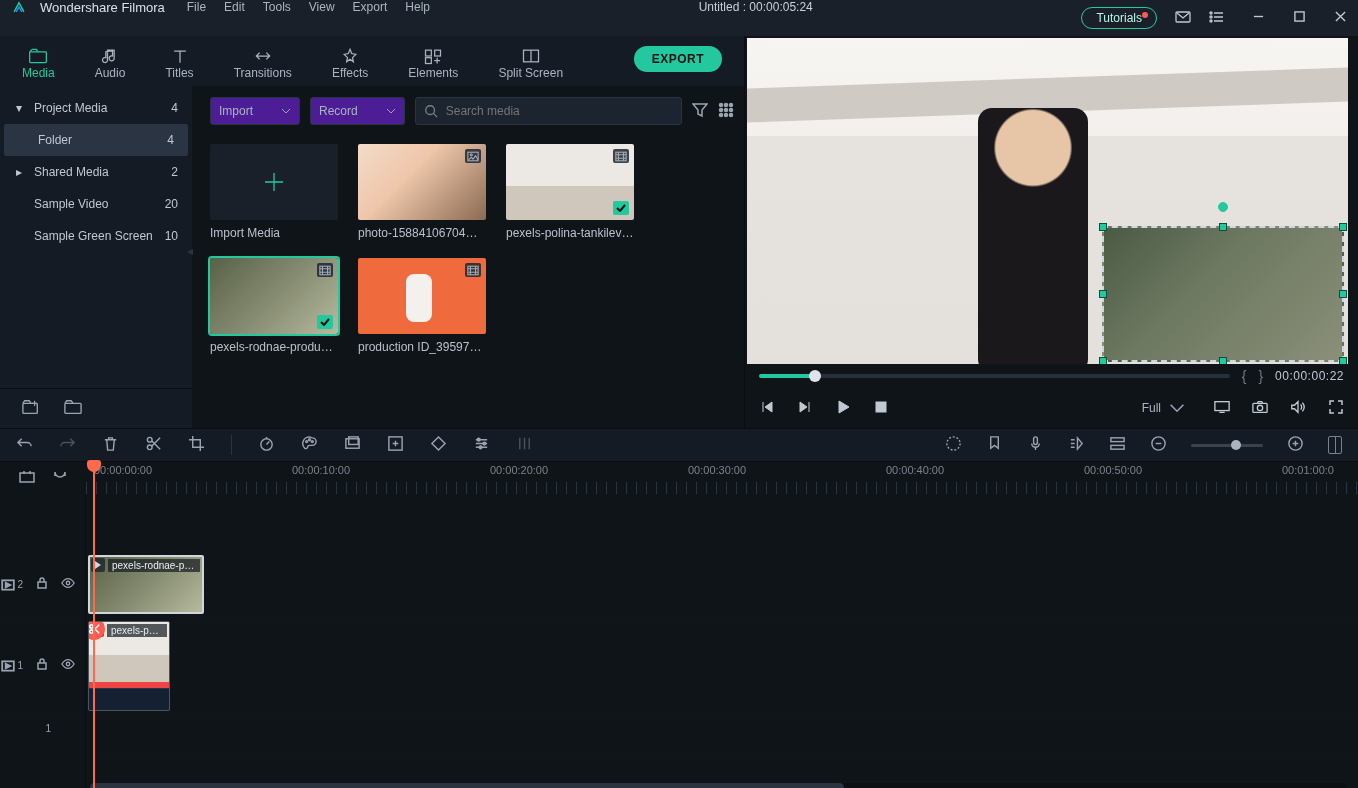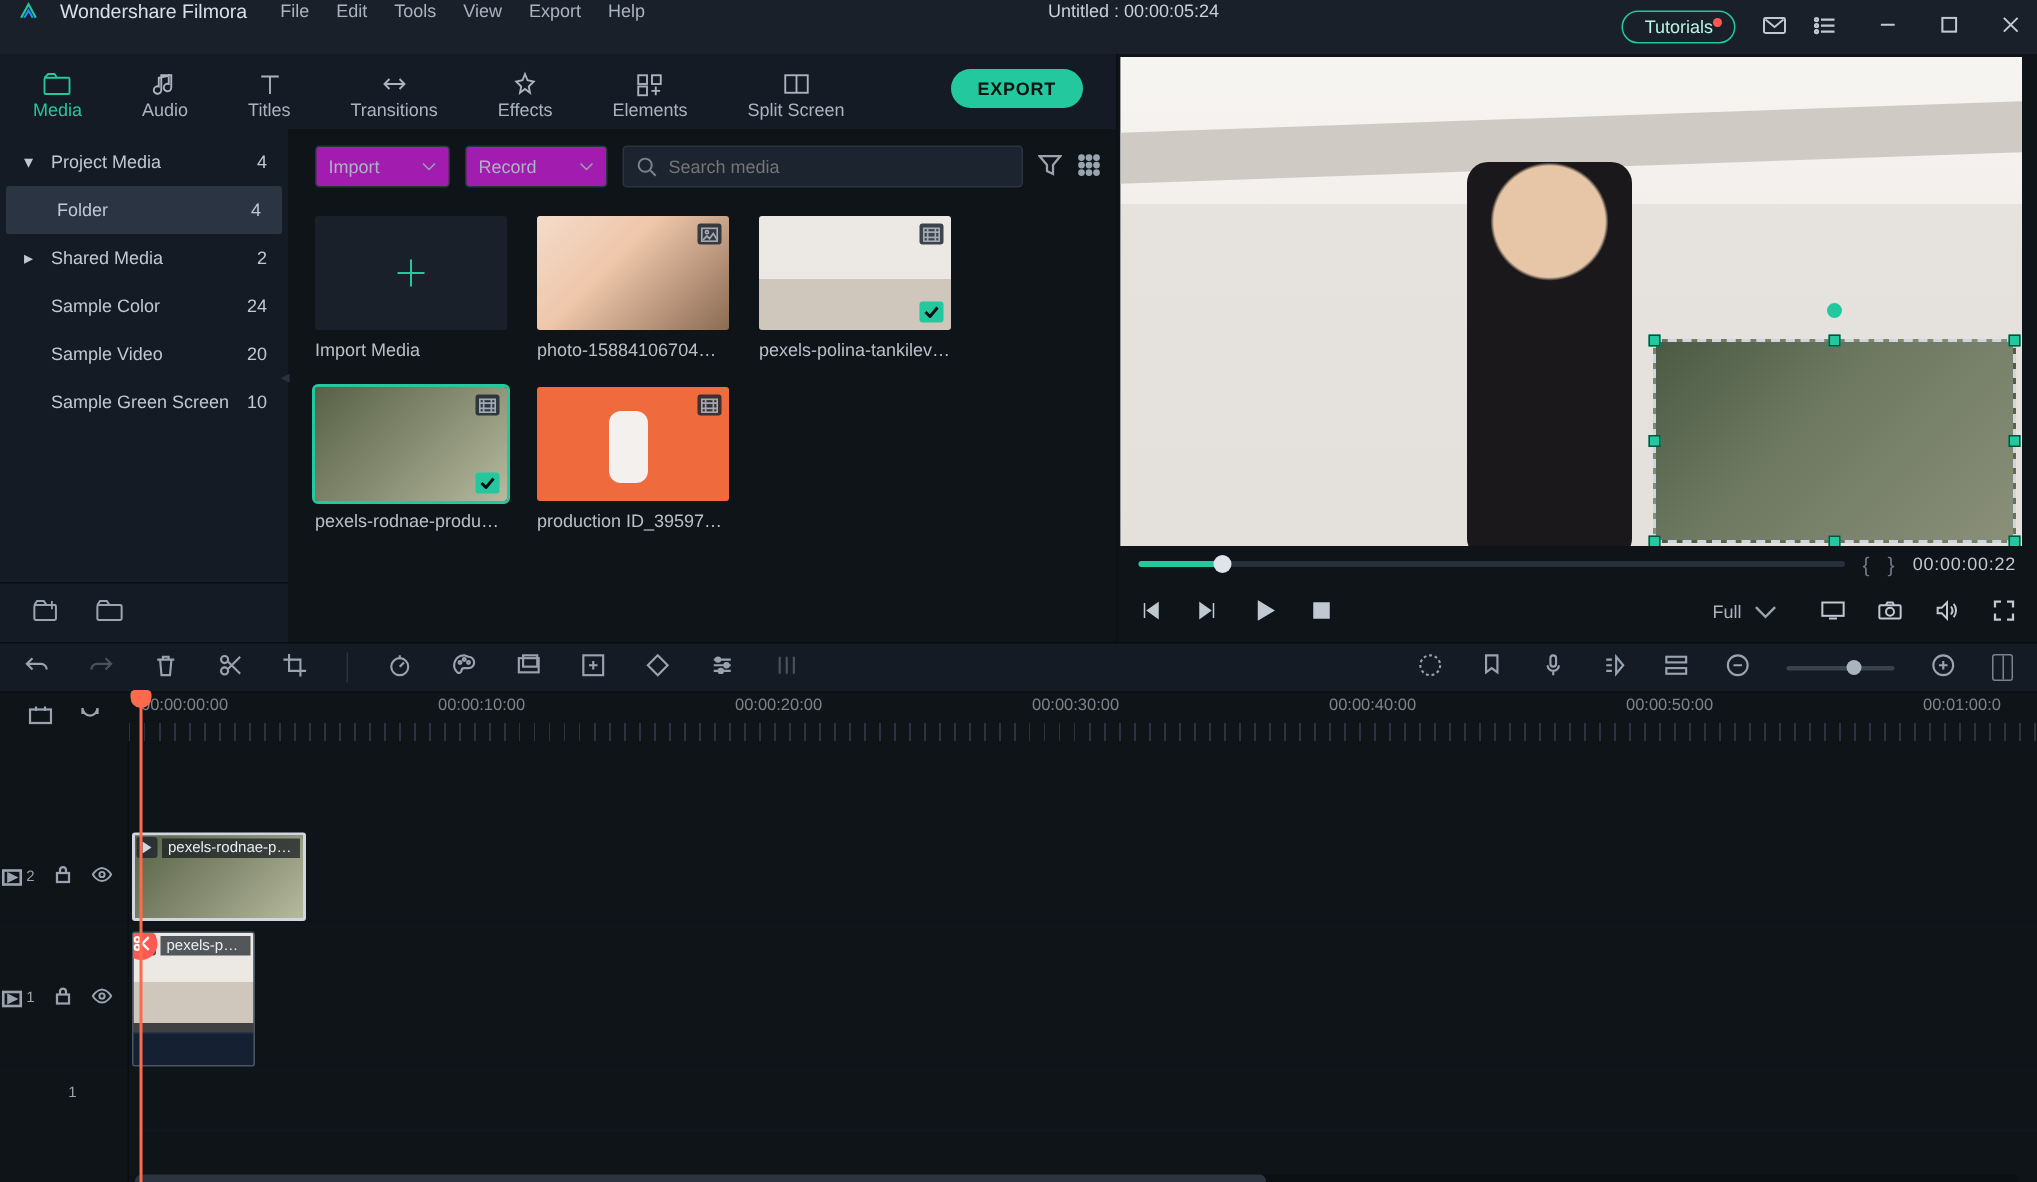--- a/index.html
+++ b/index.html
@@ -32,21 +32,21 @@
 .side-item { height:32px; display:flex; align-items:center; padding:0 14px; justify-content:space-between; color:#c0c8d2;}
 .side-item.group { font-weight:400;}
 .side-item.sel { background:#2a3442; border-radius:2px; margin:0 4px;}
 .side-item .chev { width:10px; display:flex; justify-content:center; margin-right:6px;}
 .side-item .lbl { flex:1; padding-left:4px; }
 .sidebar-tri { position:absolute; right:-1px; top:158px; color:#2a3340; }
 .sidebar-bottom { position:absolute; bottom:0; left:0; right:0; height:40px; border-top:1px solid #0a0e12; display:flex; align-items:center; gap:24px; padding:0 22px; background:#151b25;}
 .sidebar-bottom svg{ width:18px; height:16px; stroke:#9aa4b0; fill:none; stroke-width:1.5;}
 .browser { flex:1; display:flex; flex-direction:column; background:#0f1419; padding:8px 10px 8px 18px; }
 .browser-top { display:flex; gap:10px; align-items:center; height:34px;}
-.dd { background:#a21caf; border:1px solid #2a3340; border-radius:3px; height:28px; display:flex; align-items:center; padding:0 8px; gap:28px;}
+.dd { background:#4c1d95; border:1px solid #2a3340; border-radius:3px; height:28px; display:flex; align-items:center; padding:0 8px; gap:28px;}
 .dd .dc{ color:#aab4c0;}
 .dd svg{ width:10px; height:6px;}
 .search { flex:1; background:#1c2430; border:1px solid #2a3340; border-radius:3px; height:28px; display:flex; align-items:center; padding:0 8px; gap:8px; color:#6f7884;}
 .search input{ background:transparent; border:none; outline:none; color:#c0c8d2; flex:1; font-size:12px;}
 .tool-ic svg{ width:16px; height:16px; stroke:#9aa4b0; fill:none; stroke-width:1.5;}
 .media-grid { display:flex; flex-wrap:wrap; gap:18px 20px; padding-top:16px; align-content:flex-start;}
 .media-item { width:128px; color:#b8c0ca;}
 .media-thumb { width:128px; height:76px; border-radius:2px; background:#1a2029; position:relative; overflow:hidden;}
 .media-item .cap { margin-top:6px; font-size:12px; white-space:nowrap; overflow:hidden; text-overflow:ellipsis;}
 .add-tile { display:flex; align-items:center; justify-content:center; background:#1a2029; border-radius:2px; width:128px; height:76px;}
@@ -100,21 +100,21 @@
 .ruler .ticks{ position:absolute; left:0; right:0; bottom:0; height:12px; background:repeating-linear-gradient(90deg,#2a3340 0 1px,transparent 1px 10px);}
 .playhead{ position:absolute; left:7px; top:0; bottom:-300px; width:2px; background:#ff6a4d; z-index:5;}
 .playhead::before{ content:''; position:absolute; top:-2px; left:-6px; width:14px; height:12px; background:#ff6a4d; border-radius:3px 3px 7px 7px;}
 .tl-body{ height:300px; overflow:hidden; display:flex; background:#0f1419; position:relative;}
 .track-gutter{ width:86px; background:#0f1419; border-right:1px solid #0a0e12;}
 .track-row{ height:66px; display:flex; align-items:center; justify-content:flex-end; gap:12px; padding:0 10px; border-bottom:1px solid #11161d;}
 .track-row svg{ width:14px; height:14px; stroke:#9aa4b0; fill:none; stroke-width:1.5;}
 .track-lbl{ color:#9aa4b0; font-size:10px; display:flex; align-items:center; gap:2px;}
 .tracks{ flex:1; position:relative; }
 .track{ height:66px; border-bottom:1px solid #11161d; position:relative;}
-.clip{ position:absolute; top:3px; bottom:3px; border:1px solid #4a5562; border-radius:2px; overflow:hidden; background:#404040;}
+.clip{ position:absolute; top:3px; bottom:3px; border:1px solid #4a5562; border-radius:2px; overflow:hidden; background:#ef4444;}
 .clip.sel{ border:2px solid #d0d6de;}
 .clip-lbl{ position:absolute; top:2px; left:18px; right:2px; font-size:10px; color:#e8edf2; background:rgba(20,24,30,0.7); padding:1px 4px; white-space:nowrap; overflow:hidden; text-overflow:ellipsis;}
 .clip-thumb{ position:absolute; inset:0;}
 .clip-play{ position:absolute; top:1px; left:1px; width:14px; height:14px; background:rgba(30,36,44,0.8); border-radius:2px; display:flex; align-items:center; justify-content:center;}
 .clip-play svg{ width:8px; height:8px; fill:#d0d6de; stroke:none;}
 .cliplower{ position:absolute; left:0; right:0; bottom:0; height:22px; background:#152033; border-top:1px solid #29344a;}
 .cut-badge{ position:absolute; left:-6px; top:-4px; width:22px; height:22px; border-radius:50%; background:#ff5a52; display:flex; align-items:center; justify-content:center;}
 .cut-badge svg{ width:12px; height:12px; stroke:#fff; fill:none; stroke-width:1.8;}
 .gap{ height:58px; }
 .audiorow{ height:28px; display:flex; align-items:center; justify-content:flex-end; gap:12px; padding:0 10px;}
@@ -236,25 +236,20 @@
           </div>
         <div class="side-item sel">
             <span class="chev"></span>
             <span class="lbl">Folder</span>
             <span>4</span>
           </div>
         <div class="side-item group">
             <span class="chev">▸</span>
             <span class="lbl">Shared Media</span>
             <span>2</span>
-          </div>
-        <div class="side-item">
-            <span class="chev"></span>
-            <span class="lbl">Sample Color</span>
-            <span>24</span>
           </div>
         <div class="side-item">
             <span class="chev"></span>
             <span class="lbl">Sample Video</span>
             <span>20</span>
           </div>
         <div class="side-item">
             <span class="chev"></span>
             <span class="lbl">Sample Green Screen</span>
             <span>10</span>

